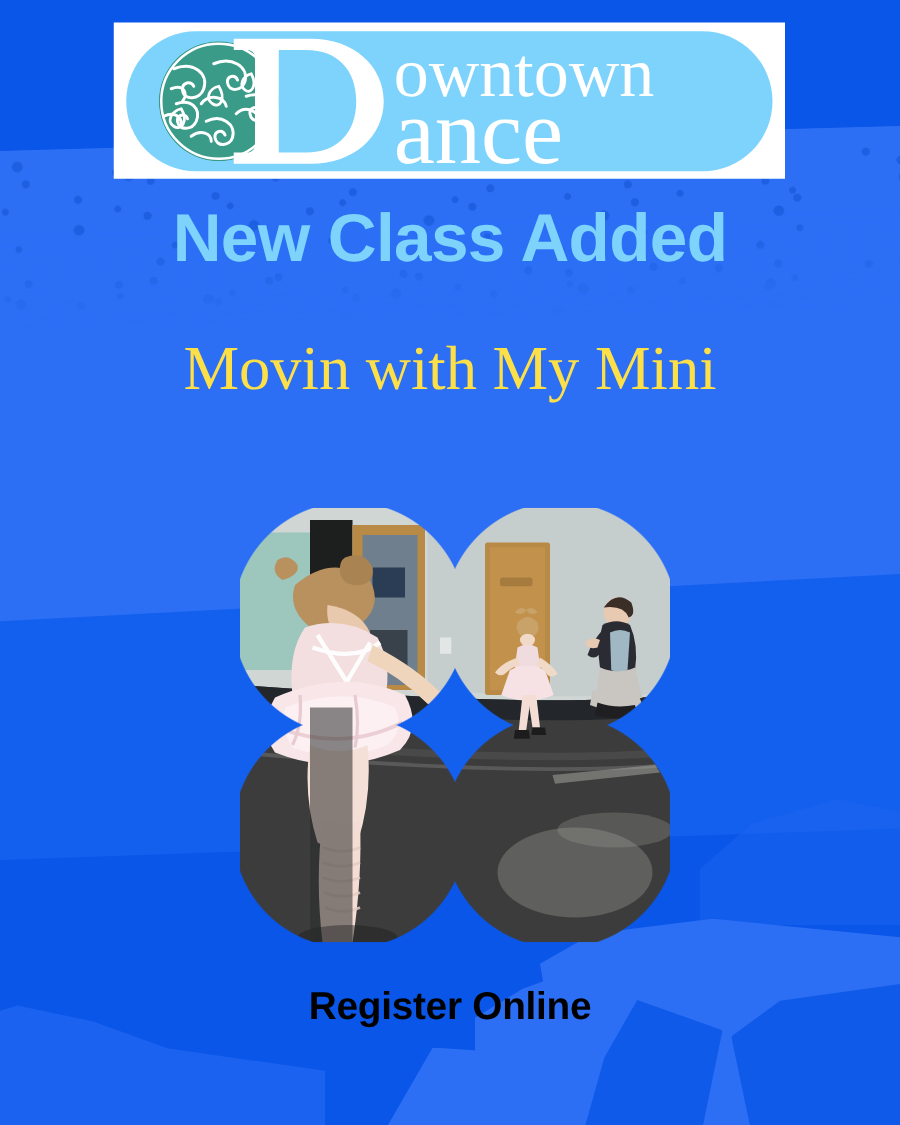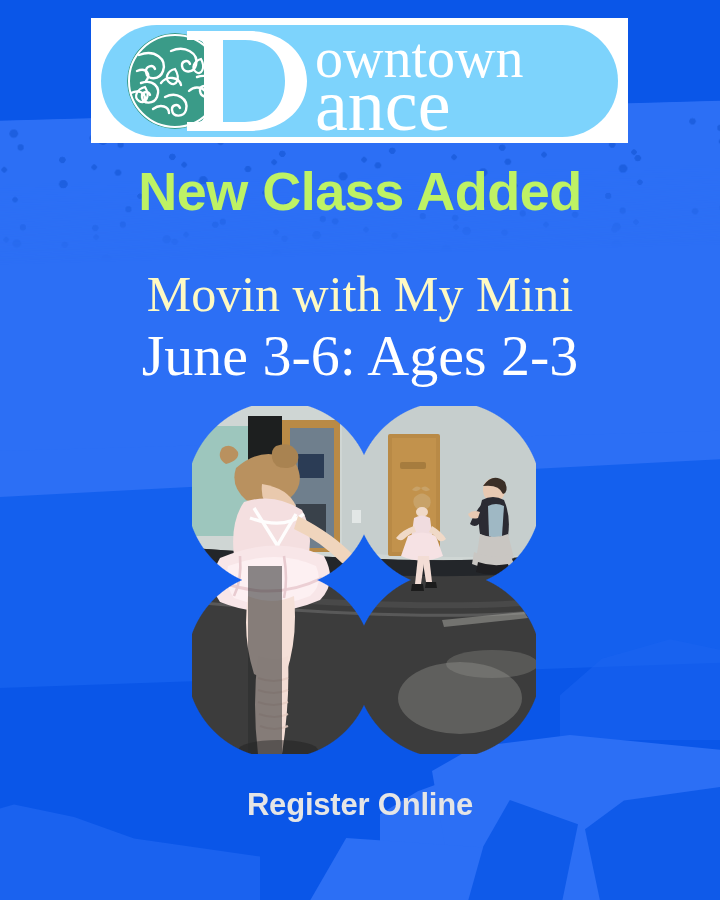--- a/index.html
+++ b/index.html
@@ -144,32 +144,32 @@
   }
   .logo-wordmark svg { width:100%; height:100%; display:block; }
 
   
   .headline-new {
     position:absolute;
     left:0; right:0; top:163px;
     text-align:center;
     font-size:54px;
     font-weight:bold;
-    color:#bef264;
+    color:#7dd3fc;
     letter-spacing:-0.5px;
     z-index:6;
     line-height:1.05;
   }
   .headline-class {
     position:absolute;
     left:0; right:0; top:268px;
     text-align:center;
     font-family:"Liberation Serif", serif;
     font-size:50px;
-    color:#fef9c3;
+    color:#fde047;
     z-index:6;
     line-height:1.05;
   }
   .headline-dates {
     position:absolute;
     left:0; right:0; top:326px;
     text-align:center;
     font-family:"Liberation Serif", serif;
     font-size:58px;
     color:#ffffff;
@@ -199,21 +199,21 @@
   }
   .photo-wrap svg { width:100%; height:100%; display:block; }
 
   
   .cta {
     position:absolute;
     left:0; right:0; top:787px;
     text-align:center;
     font-size:31px;
     font-weight:bold;
-    color:#e5e5e5;
+    color:#000000;
     letter-spacing:-0.2px;
     z-index:6;
   }
 </style>
 </head>
 <body>
 
 <div id="poster">
 
   <div class="bg-layer">
@@ -273,21 +273,20 @@
           <text x="214" y="105" fill="#ffffff" font-family="Liberation Serif, serif" font-size="74" letter-spacing="0">ance</text>
         </svg>
       </div>
     </div>
   </div>
 
   <div class="headline-new">New Class Added</div>
 
   <div class="headline-class">Movin with My Mini</div>
 
-  <div class="headline-dates">June 3-6: Ages 2-3</div>
 
   <div class="photo-wrap">
     <svg viewBox="0 0 344 348" xmlns="http://www.w3.org/2000/svg" preserveAspectRatio="xMidYMid slice">
 
       <rect x="0" y="0" width="344" height="348" fill="#3c3c3c"></rect>
 
       <path d="M0 0 H344 V150 C250 160, 120 150, 0 142 Z" fill="#cfd6d4"></path>
 
       <path d="M150 0 H344 V148 C280 154, 210 150, 150 146 Z" fill="#c6cecd"></path>
 

